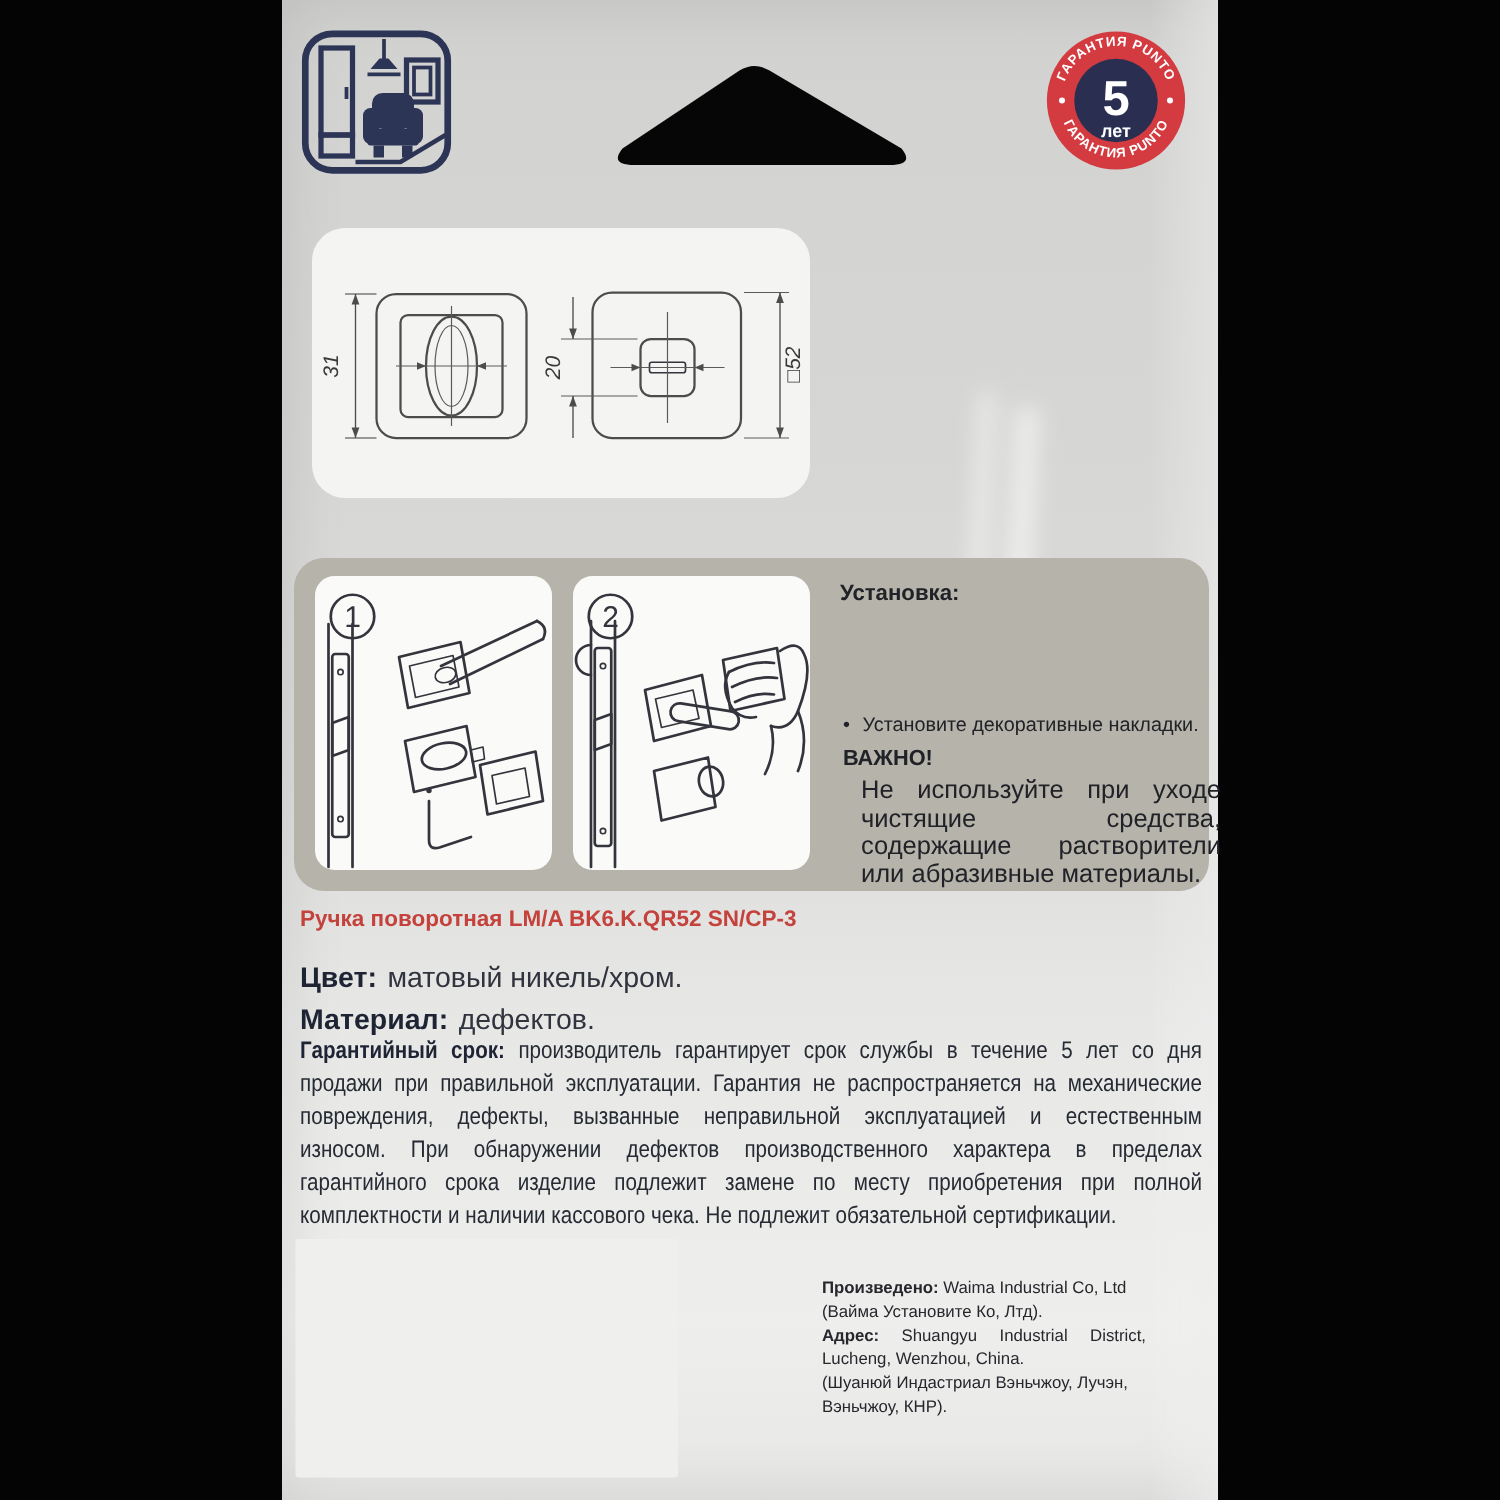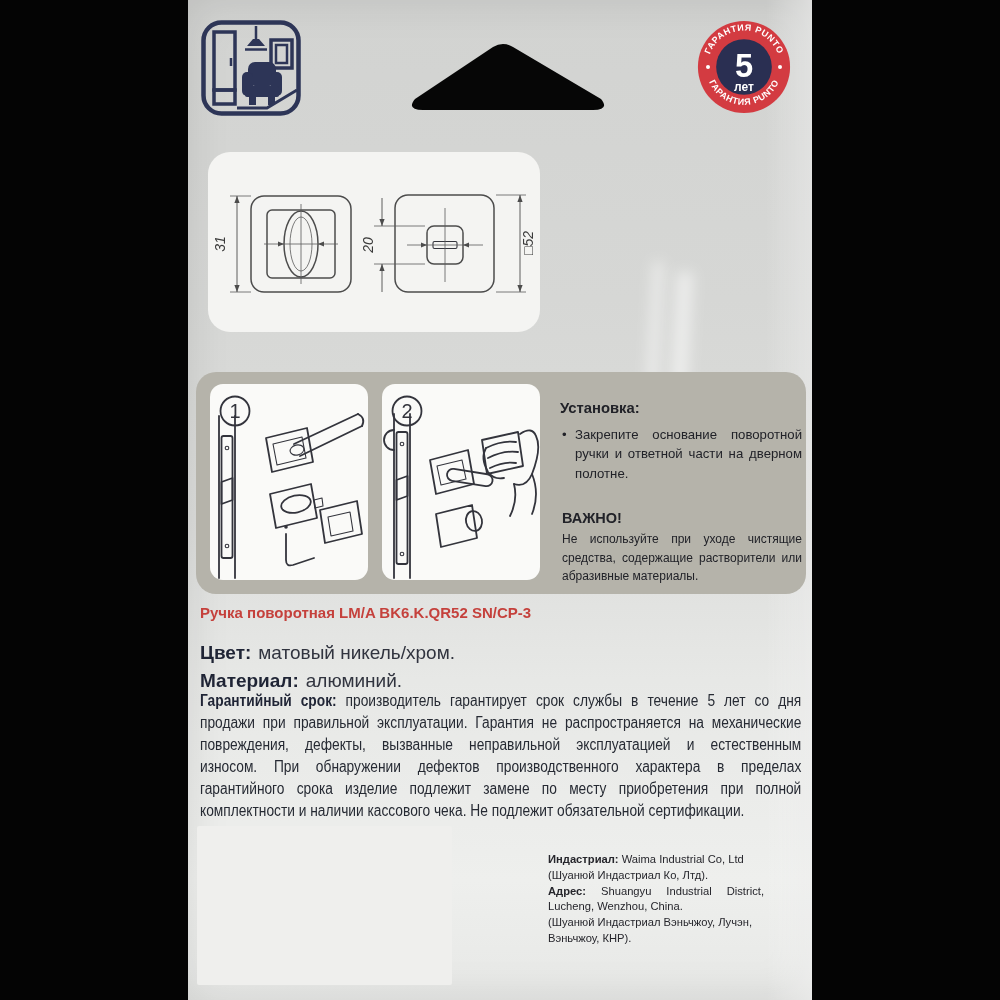--- a/index.html
+++ b/index.html
@@ -35,27 +35,27 @@
   .arrow{fill:#4c4c4c;stroke:none;}
   .dimtxt{font-size:14px;font-style:italic;fill:#3a3a3a;text-anchor:middle;}
   
   .panel{position:absolute;left:8px;top:372px;width:610px;height:222px;background:#b5b3aa;border-radius:20px;}
   .stepbox{position:absolute;top:384px;width:158px;height:196px;background:#fafaf8;border-radius:13px;}
   .step1{left:22px;} .step2{left:194px;}
   .stepbox svg{width:158px;height:196px;}
   .art{stroke:#33343c;fill:none;stroke-width:1.8;stroke-linejoin:round;stroke-linecap:round;}
   .artthin{stroke:#33343c;fill:none;stroke-width:1.1;stroke-linejoin:round;}
   .stepnum{font-size:20px;fill:#33343c;text-anchor:middle;}
-  .insttext{position:absolute;left:372px;top:388px;width:246px;height:206px;color:#212228;margin-top:12px;}
+  .insttext{position:absolute;left:372px;top:388px;width:246px;height:206px;color:#212228;}
   .inst-title{position:absolute;top:0;left:0;font-size:14.8px;font-weight:bold;}
   .bullet{position:absolute;left:2px;padding-left:13px;width:227px;text-align:justify;font-size:13.2px;line-height:19.4px;}
   .bullet::before{content:"\2022";position:absolute;left:0;top:0;}
   .b1{top:25px;} .b2{top:85px;}
   .imp-title{position:absolute;top:110px;left:2px;font-size:14.5px;font-weight:bold;}
-  .imp-text{position:absolute;top:130px;left:2px;width:240px;text-align:justify;font-size:12px;line-height:18.6px;}
+  .imp-text{position:absolute;top:130px;left:14px;width:240px;text-align:justify;font-size:17px;line-height:18.6px;}
   
   .title{position:absolute;left:12px;top:604px;margin:0;font-size:15px;font-weight:bold;color:#c5413c;}
   .spec{position:absolute;left:12px;margin:0;font-size:19px;color:#31343f;}
   .spec b{color:#1f2435;}
   .spec .v{margin-left:7px;}
   .spec-color{top:642px;} .spec-material{top:670px;}
   .warranty{position:absolute;left:12px;top:690px;width:700px;transform:scaleX(.859);transform-origin:0 0;
     font-size:16px;line-height:22px;color:#262a33;}
   .wline{text-align:justify;}
   .wline.stretch{text-align-last:justify;}
@@ -230,47 +230,47 @@
           <path d="M108,84 Q122,77 134,79"></path>
           <path d="M104,64 Q98,74 106,88 Q112,96 122,94"></path>
           <path d="M150,90 Q158,110 150,130"></path>
           <path d="M132,100 Q136,116 128,132"></path>
         </g>
       </svg>
     </div>
 
     <div class="insttext">
       <div class="inst-title">Установка:</div>
-      <div class="bullet b1">Закрепите основание поворотной ручки и ответной части на дверном полотне.</div>
+      <div class="bullet b2">Установите декоративные накладки.</div>
       <div class="imp-title">ВАЖНО!</div>
       <div class="imp-text">Не используйте при уходе чистящие средства, содержащие растворители или абразивные материалы.</div>
     </div>
 
     <h1 class="title">Ручка поворотная LM/A BK6.K.QR52 SN/CP-3</h1>
 
     <p class="spec spec-color">
       <b>Цвет:</b><span class="v">матовый никель/хром.</span>
     </p>
     <p class="spec spec-material">
-      <b>Материал:</b><span class="v">алюминий.</span>
+      <b>Материал:</b><span class="v">дефектов.</span>
     </p>
 
     <div class="warranty">
       <div class="wline stretch"><b>Гарантийный срок:</b><span> производитель гарантирует срок службы в течение 5 лет со дня</span></div>
       <div class="wline stretch">продажи при правильной эксплуатации. Гарантия не распространяется на механические</div>
       <div class="wline stretch">повреждения, дефекты, вызванные неправильной эксплуатацией и естественным</div>
       <div class="wline stretch">износом. При обнаружении дефектов производственного характера в пределах</div>
       <div class="wline stretch">гарантийного срока изделие подлежит замене по месту приобретения при полной</div>
       <div class="wline">комплектности и наличии кассового чека. Не подлежит обязательной сертификации.</div>
     </div>
 
     <div class="sticker"></div>
 
     <div class="mfg">
-      <div class="mfg-line"><b>Индастриал:</b><span> Waima Industrial Co, Ltd</span></div>
-      <div class="mfg-line">(Шуанюй Индастриал Ко, Лтд).</div>
+      <div class="mfg-line"><b>Произведено:</b><span> Waima Industrial Co, Ltd</span></div>
+      <div class="mfg-line">(Вайма Установите Ко, Лтд).</div>
       <div class="mfg-line stretch"><b>Адрес:</b><span> Shuangyu Industrial District,</span></div>
       <div class="mfg-line">Lucheng, Wenzhou, China.</div>
       <div class="mfg-line">(Шуанюй Индастриал Вэньчжоу, Лучэн,</div>
       <div class="mfg-line">Вэньчжоу, КНР).</div>
     </div>
   </div>
 </div>
 
 </body></html>

